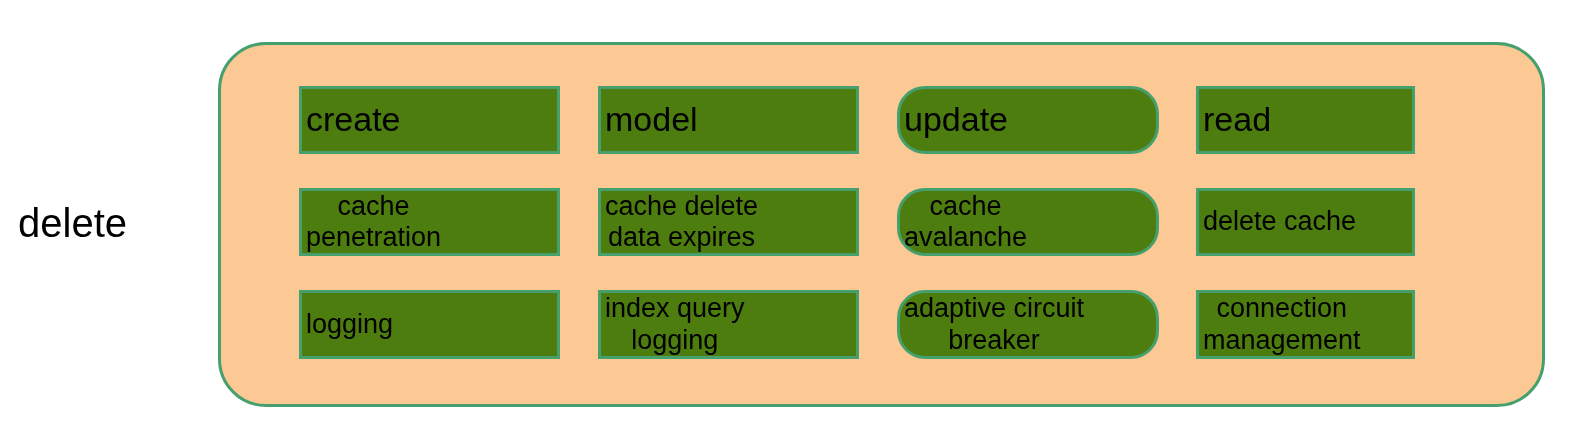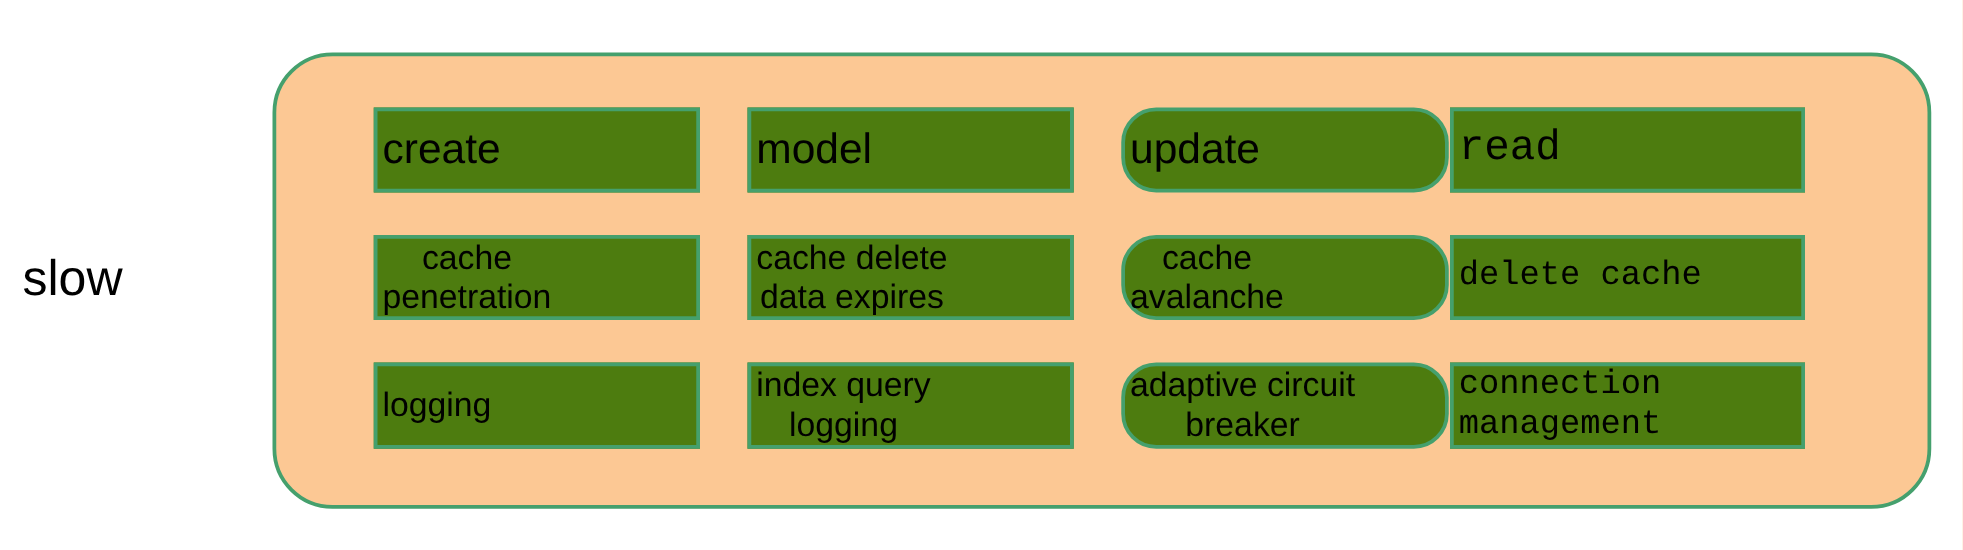--- a/index.html
+++ b/index.html
@@ -74,28 +74,28 @@
 
   
   .row-1 { top: 86px;  height: 68px; }
   .row-2 { top: 188px; height: 68px; }
   .row-3 { top: 290px; height: 69px; }
 
   
   .col-1 { left: 299px;  width: 261px; }
   .col-2 { left: 598px;  width: 261px; }
   .col-3 { left: 897px;  width: 262px; border-radius: 28px; }
-  .col-4 { left: 1160px; width: 284px; font-family: Liberation Mono, monospace; }
+  .col-4 { left: 1196px; width: 219px; }
 </style>
 </head>
 <body>
 
 <div id="stage">
 
-  <div class="group-label">slow</div>
+  <div class="group-label">delete</div>
 
   <div class="group-box"></div>
 
   <div class="node row-1 col-1">
     <span class="node-label">create</span>
   </div>
   <div class="node row-1 col-2">
     <span class="node-label">model</span>
   </div>
   <div class="node row-1 col-3">

